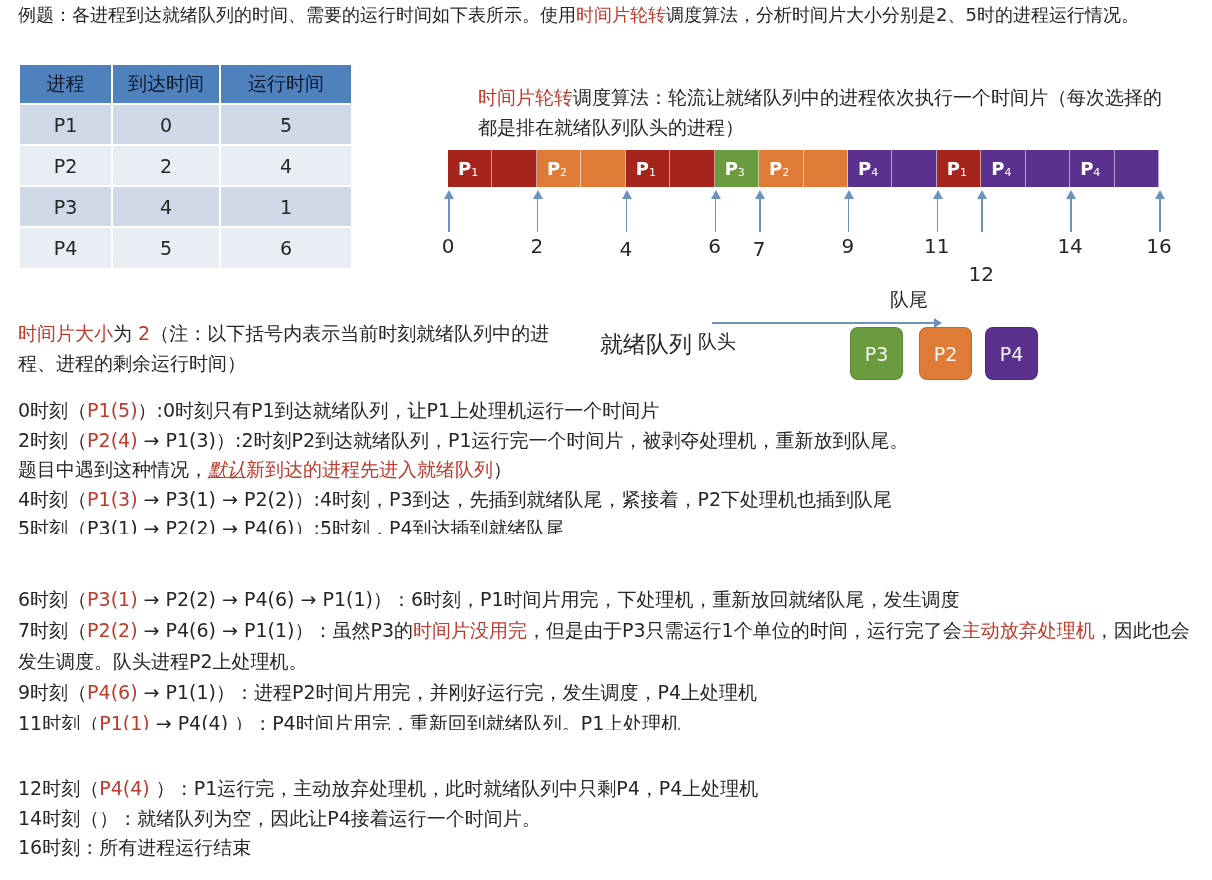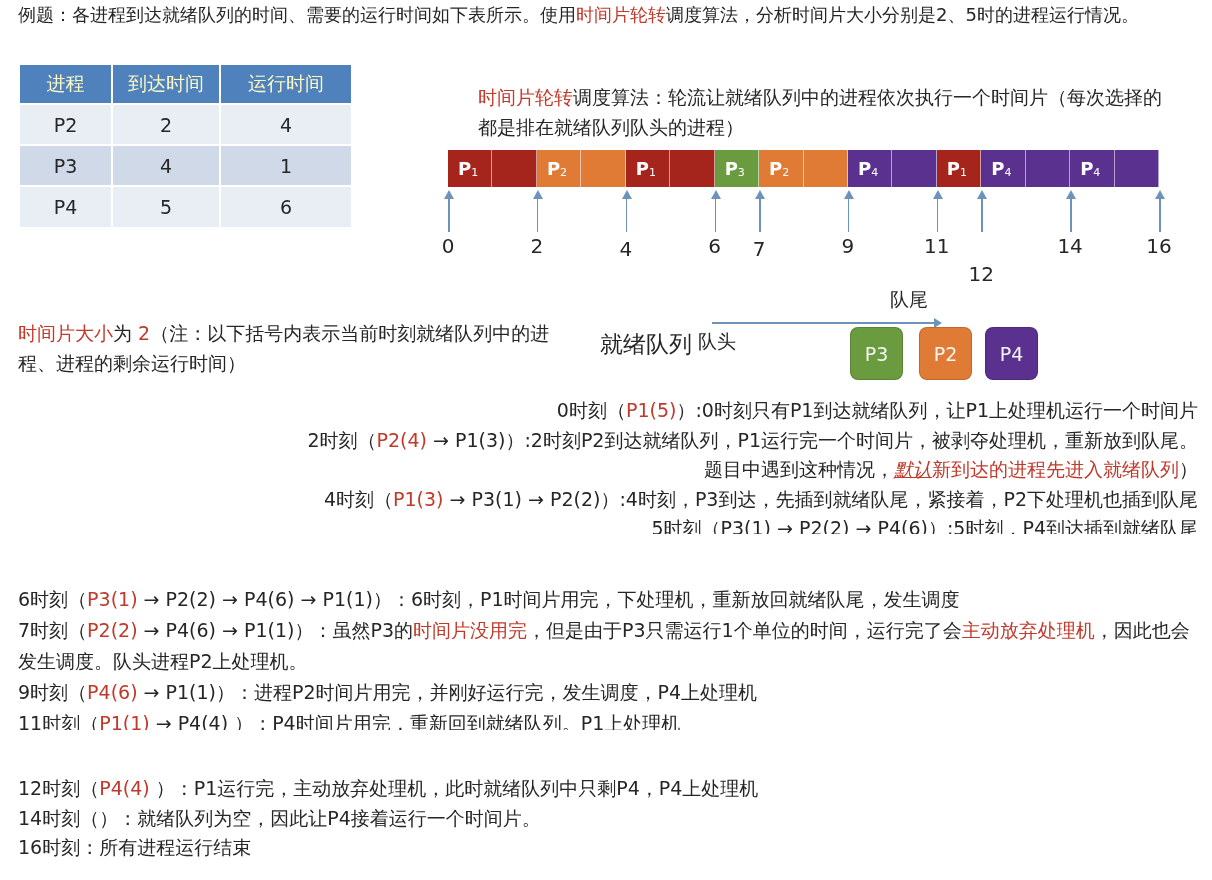--- a/index.html
+++ b/index.html
@@ -4,21 +4,21 @@
 <style>
   * { box-sizing: border-box; margin: 0; padding: 0; }
   html, body { width: 1212px; height: 880px; background: #ffffff; overflow: hidden; }
   body { position: relative; font-family: "DejaVu Sans", "Liberation Sans", sans-serif; color: #262626; }
   .red { color: #c0392b; }
   .ul { text-decoration: underline; font-style: italic; }
 
   #intro { position: absolute; left: 18px; top: 4px; width: 1180px; font-size: 18px; line-height: 22px; }
 
   #proc-table { position: absolute; left: 20px; top: 65px; border-collapse: collapse; font-size: 19px; }
-  #proc-table th { background: #4f81bd; color: #fef9c3; font-weight: normal; height: 39px; border-right: 2px solid #fff; }
+  #proc-table th { background: #4f81bd; color: #0f172a; font-weight: normal; height: 39px; border-right: 2px solid #fff; }
   #proc-table td { height: 41px; text-align: center; border-right: 2px solid #fff; border-top: 2px solid #fff; }
   #proc-table tr.odd td { background: #cfd9e8; }
   #proc-table tr.even td { background: #e9eef5; }
   #proc-table .c0 { width: 92px; }
   #proc-table .c1 { width: 108px; }
   #proc-table .c2 { width: 132px; }
 
   #rr-desc { position: absolute; left: 478px; top: 82px; width: 700px; font-size: 19px; line-height: 30px; }
 
   #gantt { position: absolute; left: 448px; top: 150px; width: 711px; height: 37px; display: flex; }
@@ -35,21 +35,21 @@
 
   #queue-diagram { position: absolute; left: 598px; top: 285px; width: 460px; height: 100px; }
   #q-head { position: absolute; left: 100px; top: 2px; font-size: 19px; margin-top: 42px; }
   #q-tail { position: absolute; left: 292px; top: 2px; font-size: 19px; }
   #q-arrow { position: absolute; left: 114px; top: 37px; width: 224px; height: 2px; background: #6d93bd; }
   #q-arrow::after { content: ""; position: absolute; right: -6px; top: -4px; border-top: 5px solid transparent; border-bottom: 5px solid transparent; border-left: 8px solid #6d93bd; }
   #q-label { position: absolute; left: 2px; top: 44px; font-size: 23px; }
   .qbox { position: absolute; top: 42px; width: 53px; height: 53px; border-radius: 8px; color: #f5f5f5; font-size: 19px; display: flex; align-items: center; justify-content: center; border: 1px solid rgba(0,0,0,0.15); }
 
   #timeline { position: absolute; left: 18px; top: 396px; width: 1180px; font-size: 19px; line-height: 29.5px; }
-  #timeline .ln { white-space: nowrap; overflow: hidden; text-align: right; }
+  #timeline .ln { white-space: nowrap; overflow: hidden; }
   #timeline .clip { height: 20px; overflow: hidden; }
   #timeline-b { position: absolute; left: 18px; top: 584px; width: 1180px; font-size: 19px; line-height: 31px; }
   #timeline-b .clip { height: 22px; overflow: hidden; }
   #timeline-c { position: absolute; left: 18px; top: 774px; width: 1180px; font-size: 19px; line-height: 29.5px; }
 </style>
 </head>
 <body>
 
 <div id="intro">
   <span>例题：各进程到达就绪队列的时间、需要的运行时间如下表所示。使用</span><span class="red">时间片轮转</span><span>调度算法，分析时间片大小分别是2、5时的进程运行情况。</span>
@@ -57,20 +57,25 @@
 
 <table id="proc-table">
   <thead>
     <tr>
       <th class="c0">进程</th>
       <th class="c1">到达时间</th>
       <th class="c2">运行时间</th>
     </tr>
   </thead>
   <tbody>
+    <tr class="odd">
+      <td>P1</td>
+      <td>0</td>
+      <td>5</td>
+    </tr>
     <tr class="even">
       <td>P2</td>
       <td>2</td>
       <td>4</td>
     </tr>
     <tr class="odd">
       <td>P3</td>
       <td>4</td>
       <td>1</td>
     </tr>

